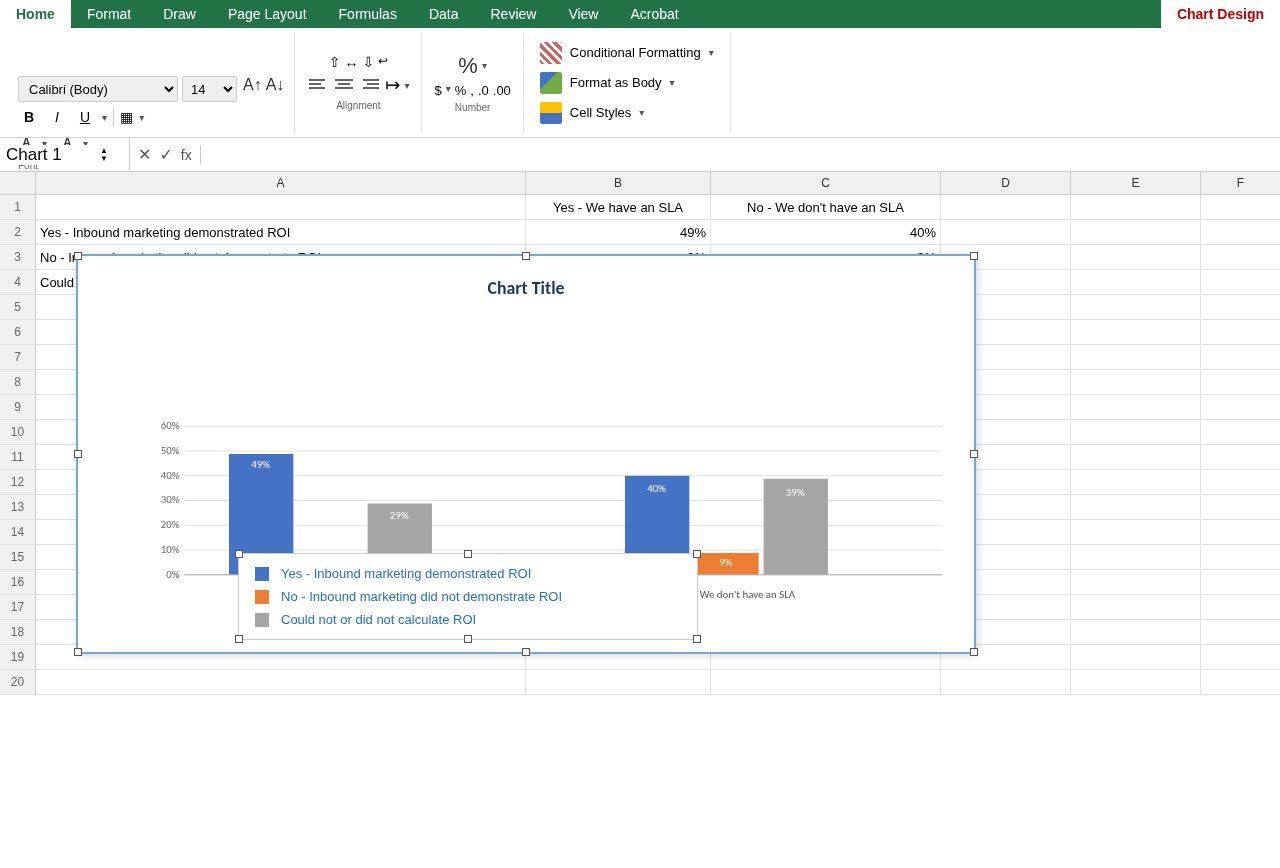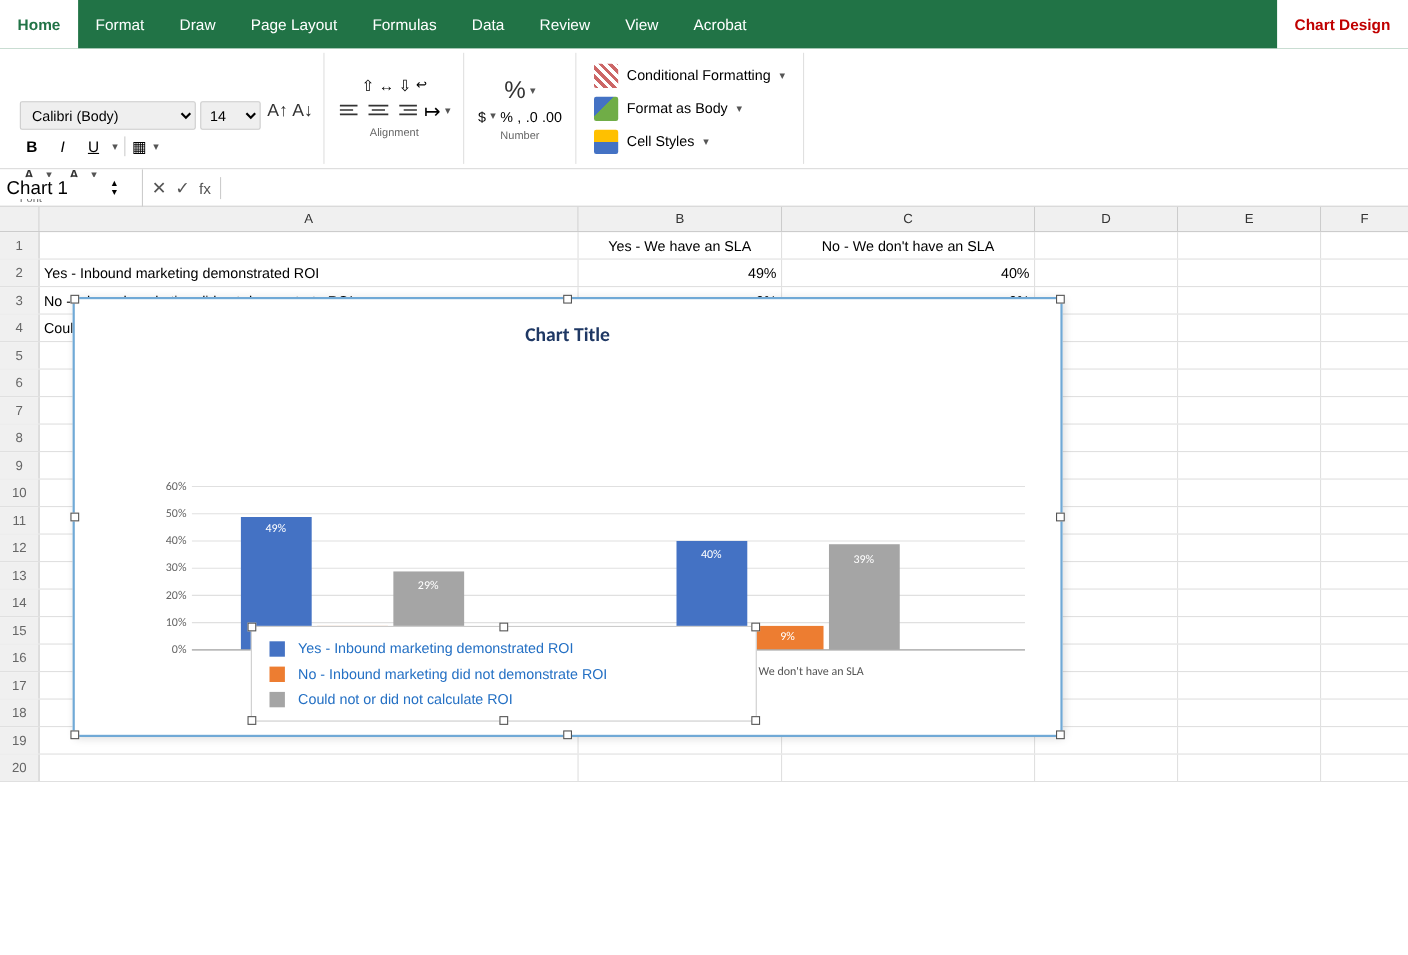--- a/index.html
+++ b/index.html
@@ -1,17 +1,17 @@
 <!DOCTYPE html>
 <html><head>
   <meta charset="utf-8">
   <style>
     * { box-sizing: border-box; margin: 0; padding: 0; }
     body { font-family: 'Segoe UI', Arial, sans-serif; font-size: 13px; background: #fff; overflow: hidden; width: 1280px; height: 868px; }
-    .tab-bar { display: flex; align-items: center; background: #217346; padding: 0; height: 44px; }
+    .tab-bar { display: flex; align-items: center; background: #217346; padding: 0; height: 28px; }
     .tab-bar .tab { color: #fff; padding: 0 16px; height: 44px; display: flex; align-items: center; font-size: 14px; cursor: pointer; }
     .tab-bar .tab.active { background: #fff; color: #217346; font-weight: bold; }
     .tab-bar .tab.chart-design { color: #c00; font-weight: bold; margin-left: auto; }
 
     .ribbon-content { display: flex; align-items: stretch; padding: 4px 8px; gap: 0; border-bottom: 1px solid #d0d0d0; height: 110px; }
 
     
     .paste-group { display: flex; flex-direction: row; align-items: center; gap: 4px; padding: 4px 8px; border-right: 1px solid #e0e0e0; }
     .paste-big { display: flex; flex-direction: column; align-items: center; justify-content: center; width: 48px; height: 70px; }
     .paste-small { display: flex; flex-direction: column; gap: 2px; }
@@ -421,21 +421,21 @@
         <div class="row-num">20</div>
         <div class="cell col-a"></div>
         <div class="cell col-b"></div>
         <div class="cell col-c"></div>
         <div class="cell col-d"></div>
         <div class="cell col-e"></div>
         <div class="cell col-f"></div>
       </div>
   </div>
 
-  <div class="chart-container" style="left:66px; top:82px; width:900px; height:400px;">
+  <div class="chart-container" style="left:76px; top:82px; width:900px; height:400px;">
     
     
     <div class="handle-corner" style="top:-4px;left:-4px;"></div>
     <div class="handle-corner" style="top:-4px;right:-4px;"></div>
     <div class="handle-corner" style="bottom:-4px;left:-4px;"></div>
     <div class="handle-corner" style="bottom:-4px;right:-4px;"></div>
     <div style="position:absolute;top:-4px;left:50%;transform:translateX(-50%);width:8px;height:8px;background:#fff;border:1px solid #555;"></div>
     <div style="position:absolute;bottom:-4px;left:50%;transform:translateX(-50%);width:8px;height:8px;background:#fff;border:1px solid #555;"></div>
     <div style="position:absolute;top:50%;left:-4px;transform:translateY(-50%);width:8px;height:8px;background:#fff;border:1px solid #555;"></div>
     <div style="position:absolute;top:50%;right:-4px;transform:translateY(-50%);width:8px;height:8px;background:#fff;border:1px solid #555;"></div>

